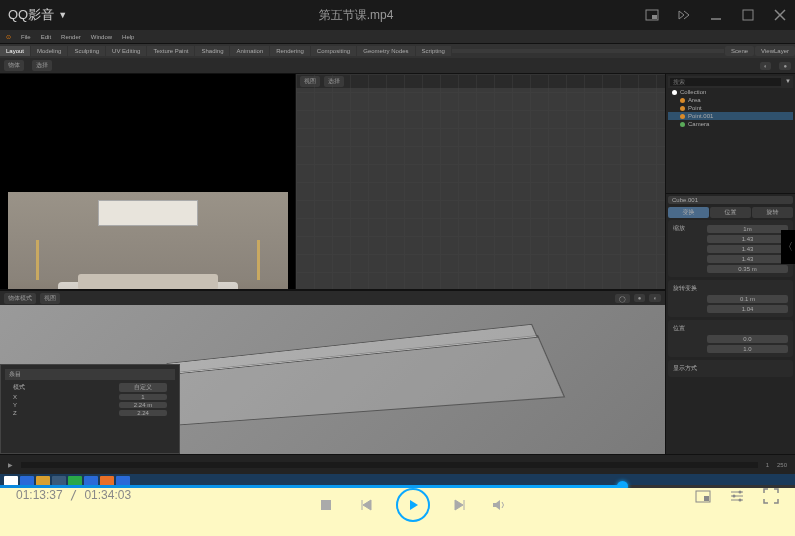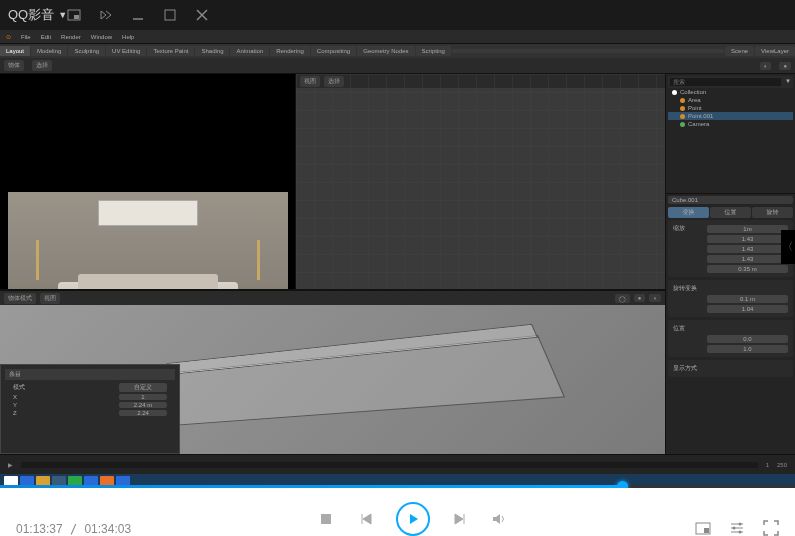--- a/index.html
+++ b/index.html
@@ -60,38 +60,39 @@
 .timeline{height:20px;background:#232323;border-top:1px solid #111;display:flex;align-items:center;padding:0 8px;gap:8px;font-size:6px;color:#888}
 .taskbar{height:14px;background:#1a3a5a;display:flex;align-items:center;padding:0 4px;gap:2px}
 .taskbar-item{width:14px;height:10px;background:#3a5a7a;border-radius:1px}
 .taskbar-item.y{background:#d8a030}
 .taskbar-item.b{background:#2a6ad8}
 .taskbar-item.g{background:#2aa848}
 .taskbar-item.o{background:#e87028}
 .progress-bar{position:absolute;bottom:48px;left:0;right:0;height:3px;background:#333}
 .progress-fill{height:100%;background:linear-gradient(90deg,#0a88dd,#0aa8ff);position:relative}
 .progress-thumb{position:absolute;right:-6px;top:-4px;width:11px;height:11px;background:#0aa8ff;border-radius:50%;box-shadow:0 0 4px #0aa8ff}
-.controls{position:absolute;bottom:0;left:0;right:0;height:48px;background:#ffffff;display:flex;align-items:flex-end;padding:0 16px;color:#888}
+.controls{position:absolute;bottom:0;left:0;right:0;height:48px;background:#fef9c3;display:flex;align-items:flex-start;padding:0 16px;color:#888}
 .time-display{font-size:12px;font-family:monospace}
 .ctrl-buttons{flex:1;display:flex;justify-content:center;align-items:center;gap:20px}
 .ctrl-btn{width:20px;height:20px;display:flex;align-items:center;justify-content:center;color:#aaa;cursor:pointer}
 .play-btn{width:34px;height:34px;border:2px solid #0aa8ff;border-radius:50%;display:flex;align-items:center;justify-content:center;color:#0aa8ff}
 .right-controls{display:flex;gap:18px;color:#888}
 .right-controls span{cursor:pointer;font-size:14px}
 svg{display:block}
 .side-arrow{position:absolute;right:0;top:200px;width:14px;height:34px;background:#000;display:flex;align-items:center;justify-content:center;color:#888;font-size:10px;cursor:pointer}
 </style>
 </head>
 <body>
 
 <div class="titlebar">
   <div class="app-name">
     <span>QQ影音</span>
     <span style="font-size:9px">▼</span>
   </div>
+  <div class="video-title">第五节课.mp4</div>
   <div class="win-controls">
     <span>
         <svg width="14" height="14" viewBox="0 0 14 14">
           <rect x="1" y="2" width="12" height="10" fill="none" stroke="#888"></rect>
           <rect x="7" y="7" width="5" height="4" fill="#888"></rect>
         </svg>
       </span>
     <span>
         <svg width="14" height="14" viewBox="0 0 14 14">
           <path d="M2 3 L7 7 L2 11 Z M7 3 L12 7 L7 11" fill="none" stroke="#888"></path>

